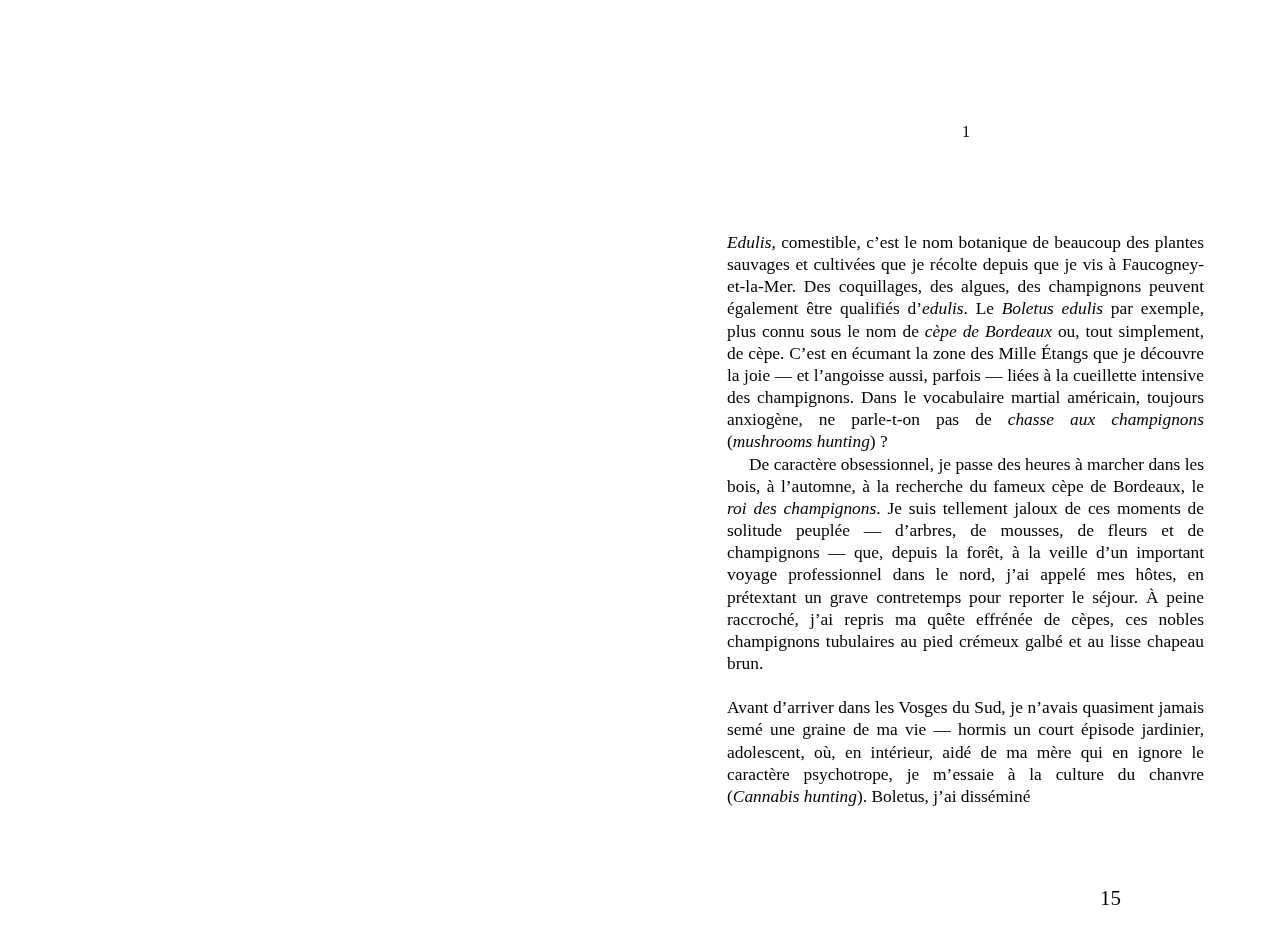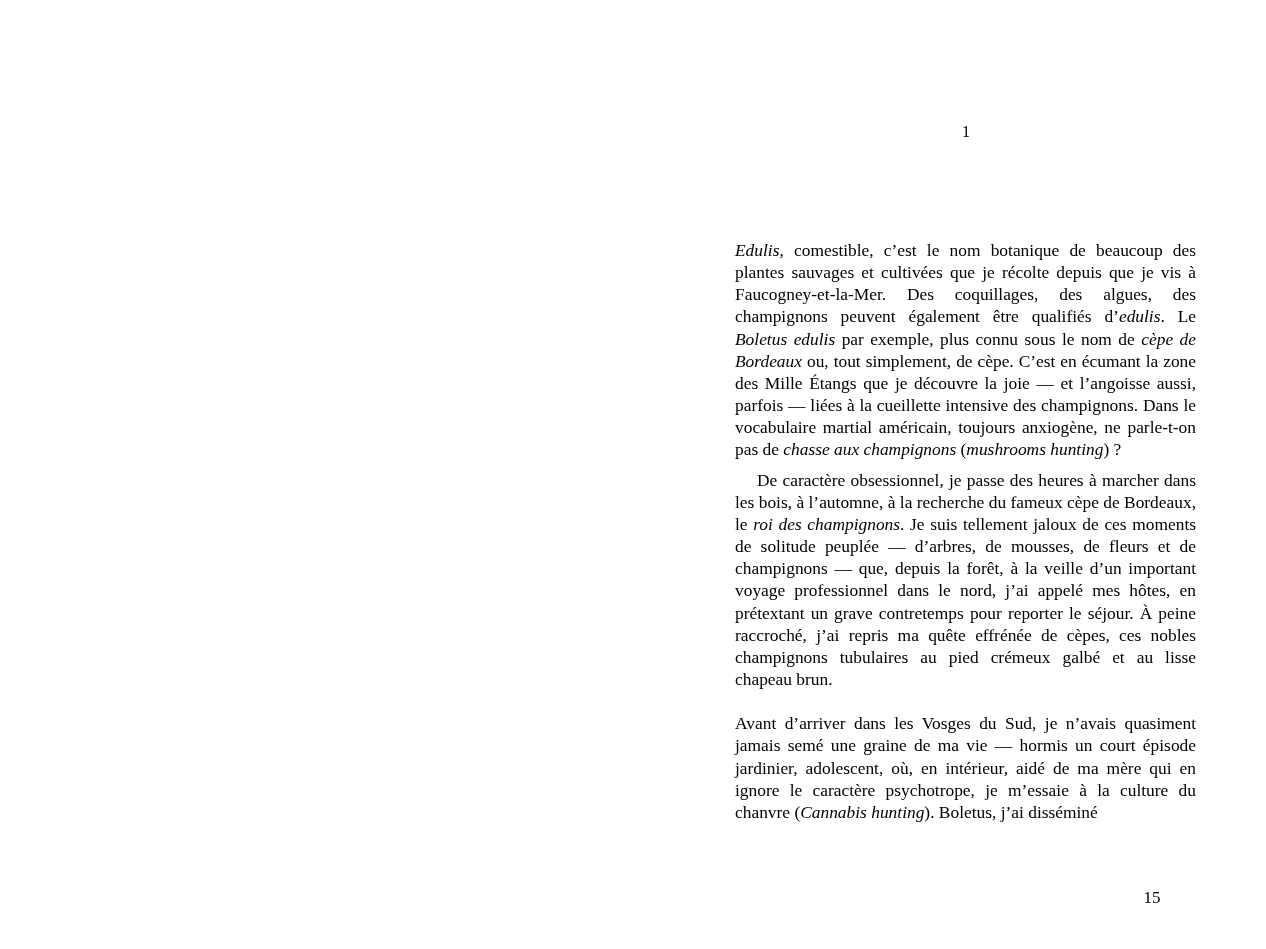--- a/index.html
+++ b/index.html
@@ -40,21 +40,21 @@
     left: 727px;
     width: 477px;
     font-size: 17.4px;
     line-height: 22.15px;
     text-align: justify;
     text-justify: inter-word;
     hyphens: manual;
   }
 
   .para {
-    margin: 8px;
+    margin: 0;
     text-indent: 0;
   }
 
   .para.indented {
     text-indent: 22px;
   }
 
   .para.spaced {
     margin-top: 22.2px;
   }
@@ -63,22 +63,22 @@
   .para em {
     font-style: italic;
   }
 
   
   .folio {
     position: absolute;
     top: 888px;
     left: 1100px;
     width: 104px;
-    text-align: center;
-    font-size: 17px;
+    text-align: left;
+    font-size: 21px;
     line-height: 20px;
   }
 </style>
 </head>
 <body>
 
 <div class="page">
 
   <div class="chapter-number">1</div>
 

